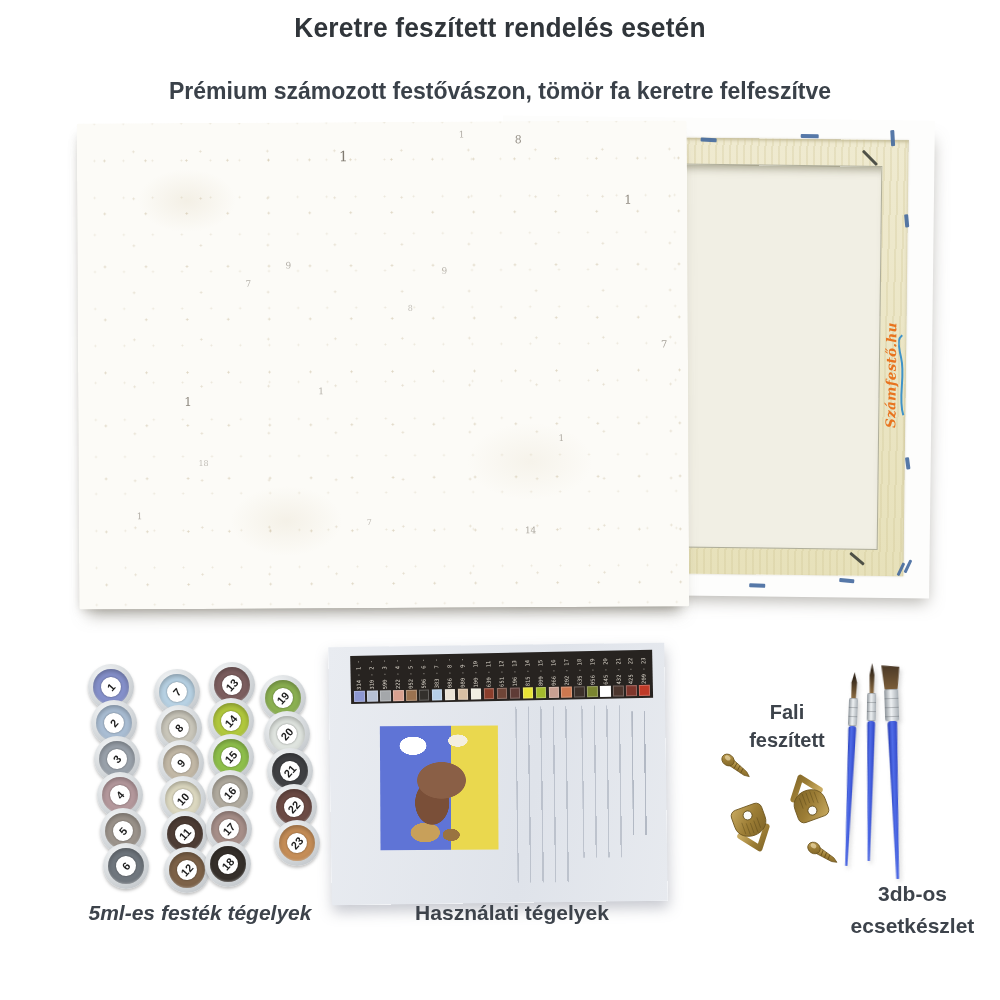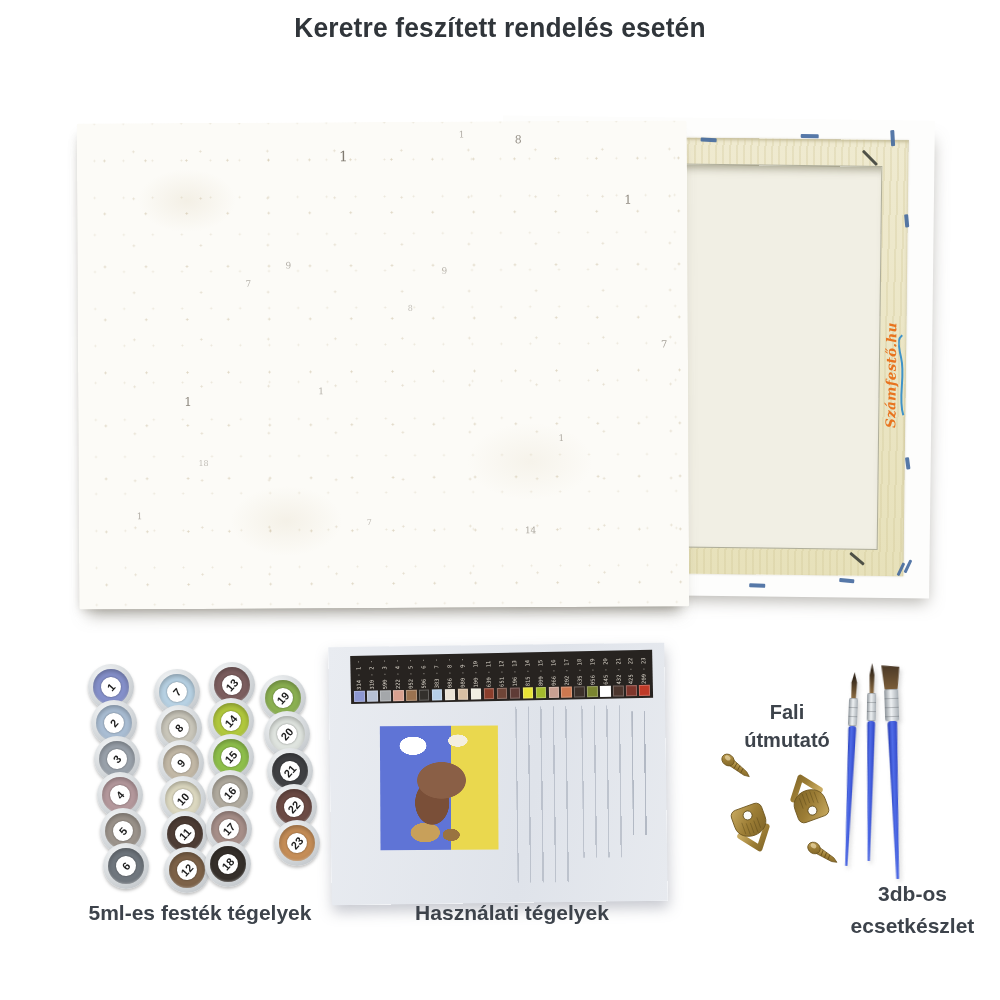--- a/index.html
+++ b/index.html
@@ -77,21 +77,21 @@
          radial-gradient(ellipse 24px 16px at 38% 86%,#c8a05a 0 60%,transparent 62%),
          radial-gradient(ellipse 14px 10px at 60% 88%,#9a7340 0 60%,transparent 62%),
          linear-gradient(90deg,#5f74d6 0 60%,#ead84e 60% 100%);}
   .mlines{position:absolute;background:repeating-linear-gradient(90deg,#98a0ae 0 1.4px,transparent 1.4px 12.5px);opacity:.5;}
   .ml1{left:186px;top:62px;width:58px;height:176px;}
   .ml2{left:252px;top:62px;width:44px;height:152px;}
   .ml3{left:302px;top:68px;width:16px;height:124px;opacity:.65;}
 
   
   .caption{position:absolute;font-size:21px;font-weight:700;color:#3d434b;text-align:center;}
-  .cap-paints{left:40px;top:901px;width:320px;}
+  .cap-paints{left:40px;top:901px;width:320px;font-style:italic;}
   .cap-manual{left:352px;top:901px;width:320px;}
   .hanger-label{position:absolute;left:722px;top:698px;width:130px;text-align:center;
        font-weight:700;font-size:20px;color:#3d434b;line-height:28px;}
   .brush-caption{position:absolute;left:830px;top:878px;width:165px;text-align:center;
        font-weight:700;font-size:21px;color:#3d434b;line-height:32px;}
 
   
   .hangers{position:absolute;left:712px;top:742px;}
 
   
@@ -115,20 +115,21 @@
        background:linear-gradient(#4a3826,#7a5c38);}
   .b3 .b-ferrule{width:14px;height:32px;}
   .b3 .b-handle{width:11px;height:158px;}
 </style>
 </head>
 <body>
 
 <div class="page">
 
   <div class="title">Keretre feszített rendelés esetén</div>
+  <div class="subtitle">Prémium számozott festővászon, tömör fa keretre felfeszítve</div>
 
   <div class="scene">
     <div class="back-canvas">
       <div class="back-wood"></div>
       <div class="back-fabric"></div>
       <span class="staple" style="left:198px;top:20px;width:16px;height:4px;transform:rotate(3deg)"></span>
       <span class="staple" style="left:298px;top:15px;width:18px;height:4px;transform:rotate(1deg)"></span>
       <span class="staple" style="left:388px;top:10px;width:4px;height:16px;transform:rotate(-4deg)"></span>
       <span class="staple dark" style="left:366px;top:28px;width:3px;height:20px;transform:rotate(-45deg)"></span>
       <span class="staple" style="left:403px;top:94px;width:4px;height:13px;transform:rotate(-6deg)"></span>
@@ -405,21 +406,21 @@
     </div>
     <div class="preview"></div>
     <div class="mlines ml1"></div>
     <div class="mlines ml2"></div>
     <div class="mlines ml3"></div>
   </div>
   <div class="caption cap-manual">Használati tégelyek</div>
 
   <div class="hanger-label">
     <div>Fali</div>
-    <div>útmutató</div>
+    <div>feszített</div>
   </div>
   <svg class="hangers" width="150" height="125" viewBox="0 0 150 125">
     <defs>
       <linearGradient id="brass" x1="0" y1="0" x2="1" y2="1">
         <stop offset="0" stop-color="#c9ab61"></stop>
           <stop offset="0.5" stop-color="#9c7d35"></stop>
           <stop offset="1" stop-color="#7c6226"></stop>
       </linearGradient>
     </defs>
     <g transform="translate(16,18) rotate(38)">

